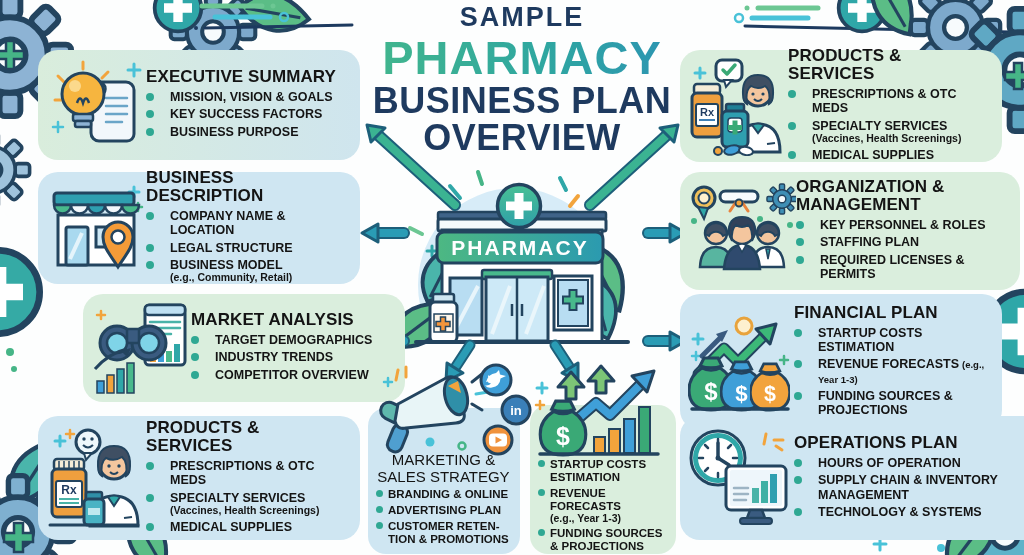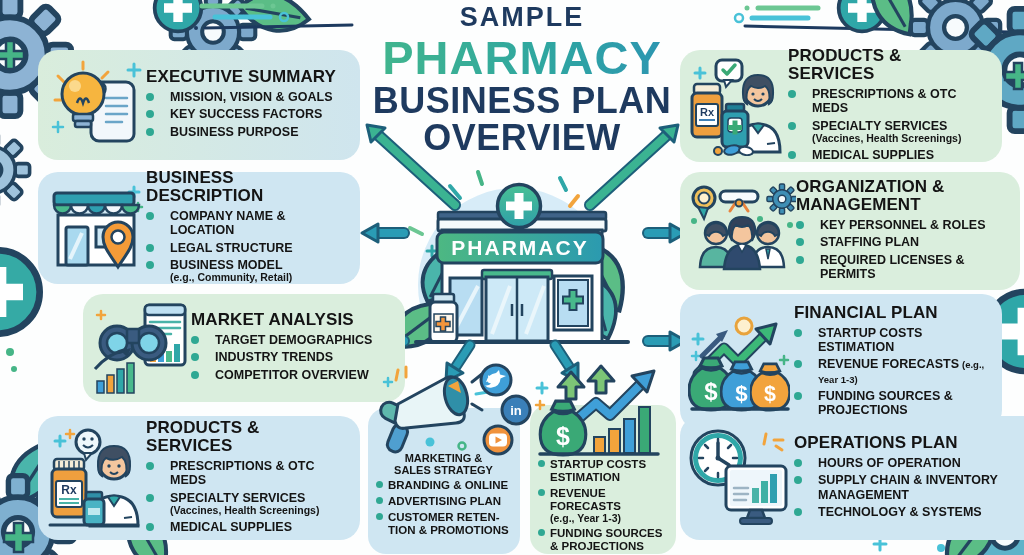--- a/index.html
+++ b/index.html
@@ -42,21 +42,21 @@
   #bx-mkt  {left:38px;top:294px;width:322px;height:108px;margin-left:45px;}
   #bx-prodl{left:38px;top:416px;width:322px;height:124px;}
   #bx-prodr{left:680px;top:50px;width:322px;height:112px;}
   #bx-org  {left:680px;top:172px;width:340px;height:118px;}
   #bx-fin  {left:680px;top:294px;width:322px;height:136px;}
   #bx-ops  {left:680px;top:416px;width:372px;height:124px;}
 
   
   .box-bottom{position:absolute;border-radius:18px;box-sizing:border-box;z-index:2;color:#141414;padding:44px 9px 6px 8px;}
   .box-bottom .icon-float{position:absolute;z-index:3;}
-  .box-bottom h2{margin:0 0 3px 0;font-size:11px;font-weight:bold;line-height:1.1;text-align:center;color:#141414;}
+  .box-bottom h2{margin:0 0 3px 0;font-size:15px;font-weight:normal;line-height:1.1;text-align:center;color:#141414;}
   .box-bottom ul{margin:0;padding:0;list-style:none;}
   .box-bottom li{display:flex;align-items:flex-start;gap:5px;margin:3px 0;font-size:11.5px;font-weight:bold;line-height:1.12;}
   .box-bottom .dot{flex:0 0 7px;width:7px;height:7px;margin-top:2px;}
   #bx-mktg {left:368px;top:408px;width:152px;height:146px;}
   #bx-mktg .icon-float{top:-46px;left:-4px;}
   #bx-start{left:530px;top:405px;width:146px;height:149px;padding-top:50px;}
   #bx-start .icon-float{top:-48px;left:2px;}
 </style>
 </head>
 <body>

